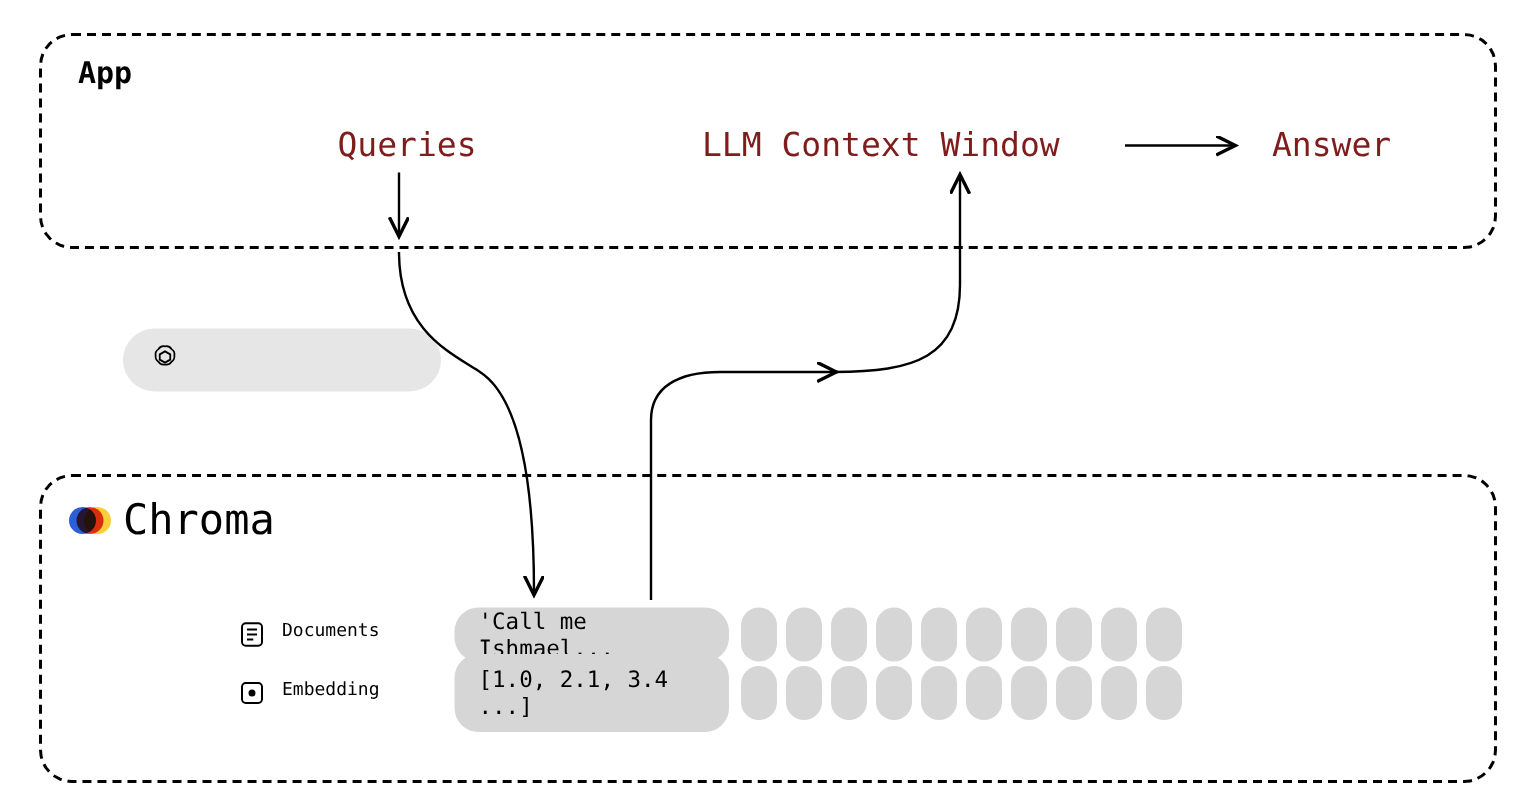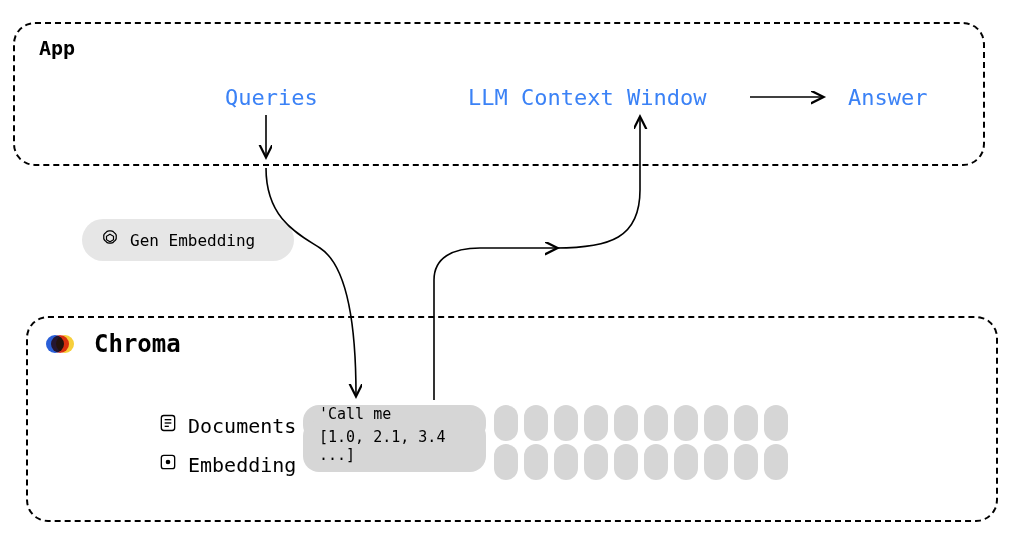--- a/index.html
+++ b/index.html
@@ -20,39 +20,39 @@
   .box-title {
     position: absolute;
     top: 12px;
     left: 24px;
     font-weight: 700;
     font-size: 20px;
   }
   .node-text {
     position: absolute;
     font-size: 22px;
-    color: #3b82f6;
+    color: #7f1d1d;
     white-space: nowrap;
   }
   .pill {
     position: absolute;
     background: #e6e6e6;
     border-radius: 999px;
     display: flex;
     align-items: center;
     padding: 0 18px;
     font-size: 16px;
     color: #000;
   }
   .pill .icon { margin-right: 10px; flex: 0 0 auto; }
   .row-label {
     position: absolute;
     display: flex;
-    align-items: center;
-    font-size: 20px;
+    align-items: flex-start;
+    font-size: 12px;
   }
   .row-label .icon { margin-right: 10px; }
   .data-pill-wide {
     position: absolute;
     background: #d6d6d6;
     border-radius: 16px;
     display: flex;
     align-items: center;
     padding: 0 16px;
     font-size: 15px;
@@ -68,36 +68,36 @@
     position: absolute;
     inset: 0;
     width: 1024px;
     height: 541px;
     pointer-events: none;
   }
   .chroma-logo {
     position: absolute;
     display: flex;
     align-items: center;
-    gap: 20px;
-    font-weight: 700;
-    font-size: 24px;
+    gap: 8px;
+    font-weight: 400;
+    font-size: 28px;
   }
   .chroma-mark { width: 28px; height: 22px; position: relative; }
   .chroma-mark .c1, .chroma-mark .c2, .chroma-mark .c3 {
     position: absolute; width: 18px; height: 18px; border-radius: 50%;
   }
   .chroma-mark .c1 { background: #f7cf3b; left: 10px; top: 2px; }
   .chroma-mark .c2 { background: #e03a3a; left: 5px;  top: 2px; mix-blend-mode: multiply; }
   .chroma-mark .c3 { background: #2a5fd8; left: 0;    top: 2px; mix-blend-mode: multiply; }
 </style>
 </head>
 <body>
 
-<div class="dashed-box" style="left:13px; top:22px; width:972px; height:144px;">
+<div class="dashed-box" style="left:26px; top:22px; width:972px; height:144px;">
   <div class="box-title">App</div>
 </div>
 
 <div class="dashed-box" style="left:26px; top:316px; width:972px; height:206px;">
   <div class="chroma-logo" style="top:12px; left:18px;">
     <span class="chroma-mark">
       <span class="c1"></span>
         <span class="c2"></span>
         <span class="c3"></span>
     </span>
@@ -109,21 +109,20 @@
 <div class="node-text" style="left:468px; top:85px;text-align:right;">LLM Context Window</div>
 <div class="node-text" style="left:838px; top:85px;margin-left:10px;">Answer</div>
 
 <div class="pill" style="left:82px; top:219px; width:212px; height:42px;">
   <span class="icon">
     <svg width="20" height="20" viewBox="0 0 24 24" fill="none" stroke="#000" stroke-width="1.4">
       <path d="M12 3.5 a5 5 0 0 1 5.2 2.2 a5 5 0 0 1 2.3 5.1 a5 5 0 0 1 -2.3 5.0 a5 5 0 0 1 -5.2 2.2 a5 5 0 0 1 -5.2 -2.2 a5 5 0 0 1 -2.3 -5.0 a5 5 0 0 1 2.3 -5.1 a5 5 0 0 1 5.2 -2.2 z"></path>
       <path d="M12 7.5 l4.2 2.4 v4.2 L12 16.5 l-4.2 -2.4 v-4.2 z"></path>
     </svg>
   </span>
-  <span>Gen Embedding</span>
 </div>
 
 <div class="row-label" style="left:158px; top:413px;">
   <span class="icon">
     <svg width="20" height="20" viewBox="0 0 24 24" fill="none" stroke="#000" stroke-width="1.6">
       <rect x="4" y="3" width="16" height="18" rx="3"></rect>
       <line x1="8" y1="8" x2="16" y2="8"></line>
       <line x1="8" y1="12" x2="16" y2="12"></line>
       <line x1="8" y1="16" x2="13" y2="16"></line>
     </svg>
@@ -135,21 +134,21 @@
   <span class="icon">
     <svg width="20" height="20" viewBox="0 0 24 24" fill="none" stroke="#000" stroke-width="1.6">
       <rect x="4" y="4" width="16" height="16" rx="3"></rect>
       <circle cx="12" cy="12" r="2" fill="#000"></circle>
     </svg>
   </span>
   <span>Embedding</span>
 </div>
 
 <div class="data-pill-wide" style="left:303px; top:405px; width:183px; height:36px;">'Call me Ishmael...</div>
-<div class="data-pill-wide" style="left:303px; top:420px; width:183px; height:52px;">[1.0, 2.1, 3.4 ...]</div>
+<div class="data-pill-wide" style="left:303px; top:436px; width:183px; height:52px;">[1.0, 2.1, 3.4 ...]</div>
 
 <div class="ghost-pill" style="left:494px; top:405px; width:24px; height:36px;"></div>
 <div class="ghost-pill" style="left:524px; top:405px; width:24px; height:36px;"></div>
 <div class="ghost-pill" style="left:554px; top:405px; width:24px; height:36px;"></div>
 <div class="ghost-pill" style="left:584px; top:405px; width:24px; height:36px;"></div>
 <div class="ghost-pill" style="left:614px; top:405px; width:24px; height:36px;"></div>
 <div class="ghost-pill" style="left:644px; top:405px; width:24px; height:36px;"></div>
 <div class="ghost-pill" style="left:674px; top:405px; width:24px; height:36px;"></div>
 <div class="ghost-pill" style="left:704px; top:405px; width:24px; height:36px;"></div>
 <div class="ghost-pill" style="left:734px; top:405px; width:24px; height:36px;"></div>

